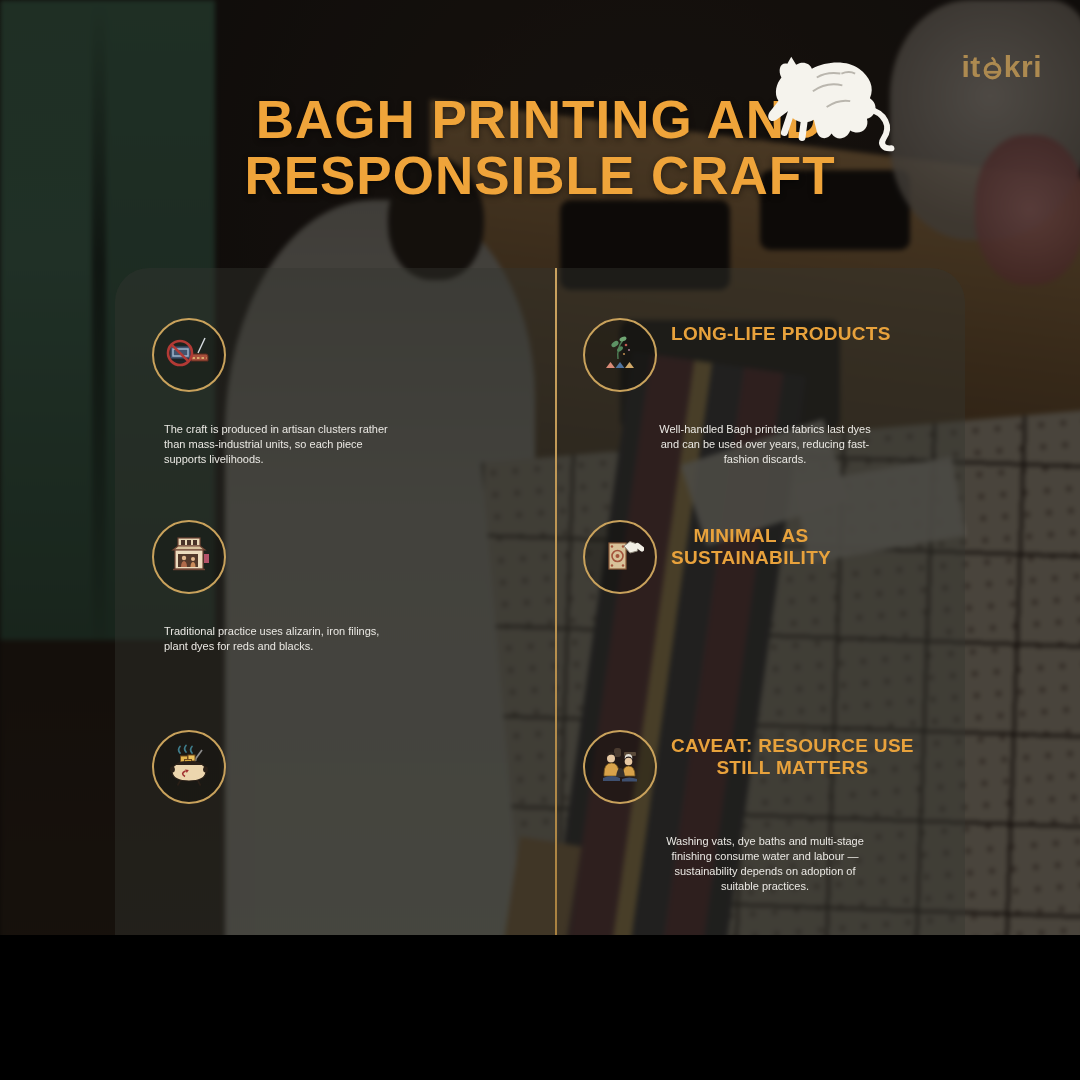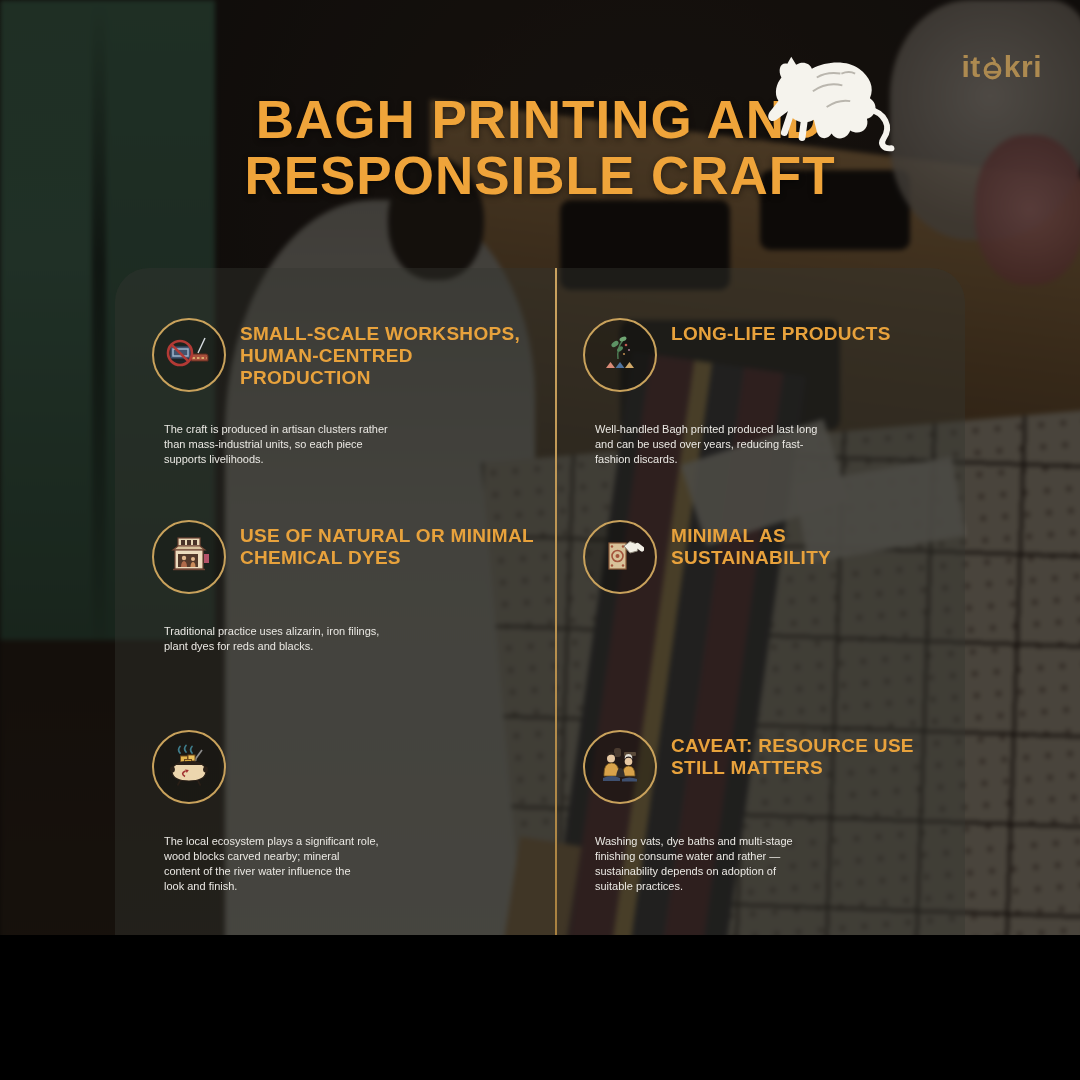--- a/index.html
+++ b/index.html
@@ -48,21 +48,21 @@
     white-space:pre-line;text-shadow:0 2px 6px rgba(0,0,0,.45);}
   .tiger{position:absolute;left:748px;top:48px;width:172px;height:118px;}
   
   .panel{position:absolute;left:115px;top:268px;width:850px;height:708px;
     background:rgba(52,56,48,0.42);border-radius:34px;}
   .divider{position:absolute;left:440px;top:0;width:2px;height:704px;
     background:linear-gradient(180deg,#caa25f, #a77f3e);}
   .grid{position:absolute;inset:0;display:grid;
     grid-template-columns:441px 409px;grid-template-rows:202px 210px auto;}
   .cell{padding:50px 18px 0 37px;box-sizing:border-box;}
-  .cell.col2{padding-left:27px;}
+  .cell.col2{padding-left:27px;text-align:center;}
   .cell-head{display:flex;gap:14px;align-items:flex-start;height:92px;}
   .icon-circle{flex:none;width:74px;height:74px;border:2px solid #C9A25C;border-radius:50%;
     display:flex;align-items:center;justify-content:center;background:rgba(8,6,4,.25);box-sizing:border-box;}
   .icon-circle svg{width:48px;height:48px;}
   .cell h3{margin:5px 0 0;color:#E8A23C;font-size:19px;line-height:1.16;letter-spacing:.3px;
     font-weight:bold;white-space:pre-line;}
   .cell p{margin:12px;color:#EAE8E3;font-size:11px;line-height:1.375;white-space:pre-line;}
 </style>
 </head>
 <body>
@@ -121,23 +121,20 @@
               <rect x="5" y="15" width="21" height="13" rx="1.5" fill="#41546e" stroke="#1c232e"></rect>
               <rect x="8" y="18" width="15" height="7" fill="none" stroke="#9db3cc" stroke-width="1.5"></rect>
               <line x1="7" y1="30.5" x2="27" y2="30.5" stroke="#1c232e" stroke-width="1.6"></line>
               <path d="M28 23 h13 a2 2 0 0 1 2 2 v5 h-17 v-5 a2 2 0 0 1 2 -2 z" fill="#a8503c" stroke="#5e2a1e"></path>
               <line x1="40" y1="7" x2="33" y2="22" stroke="#d8dde2" stroke-width="1.4"></line>
               <path d="M27.5 27 h14" stroke="#e7c87c" stroke-width="1.3" stroke-dasharray="2.5 2"></path>
               <circle cx="15" cy="22" r="12" fill="none" stroke="#b23a35" stroke-width="2.6"></circle>
               <line x1="6.8" y1="13.8" x2="23.2" y2="30.2" stroke="#b23a35" stroke-width="2.6"></line>
             </svg>
           </div>
-          <h3>SMALL-SCALE WORKSHOPS,
-HUMAN-CENTRED
-PRODUCTION</h3>
         </div>
         <p>The craft is produced in artisan clusters rather
 than mass-industrial units, so each piece
 supports livelihoods.</p>
       </section>
 
       <section class="cell col2">
         <div class="cell-head">
           <div class="icon-circle">
             <svg viewBox="0 0 48 48">
@@ -148,21 +145,21 @@
               <circle cx="30" cy="14" r="1.3" fill="#c05a50"></circle>
               <circle cx="33" cy="19" r="1.1" fill="#a0758a"></circle>
               <circle cx="28" cy="23" r="1.1" fill="#b98a4e"></circle>
               <path d="M10 37 l4.5 -6 l4.5 6 z" fill="#d98a76"></path>
               <path d="M19.5 37 l4.5 -6 l4.5 6 z" fill="#4f74a0"></path>
               <path d="M29 37 l4.5 -6 l4.5 6 z" fill="#d0a868"></path>
             </svg>
           </div>
           <h3>LONG-LIFE PRODUCTS</h3>
         </div>
-        <p>Well-handled Bagh printed produced last long
+        <p>Well-handled Bagh printed fabrics last dyes
 and can be used over years, reducing fast-
 fashion discards.</p>
       </section>
 
       <section class="cell">
         <div class="cell-head">
           <div class="icon-circle">
             <svg viewBox="0 0 48 48">
               <rect x="13" y="5" width="22" height="8" fill="#e9d8b6" stroke="#6e4434" stroke-width="1.2"></rect>
               <rect x="16" y="7" width="4" height="5" fill="#4a3328"></rect>
@@ -172,22 +169,20 @@
               <rect x="10" y="17" width="28" height="19" fill="#eddcbe" stroke="#6e4434" stroke-width="1.2"></rect>
               <rect x="13" y="21" width="20" height="13" fill="#53392b"></rect>
               <circle cx="19" cy="25" r="2.2" fill="#e3b98e"></circle>
               <path d="M16 34 c0 -4 1.5 -6 3 -6 c1.5 0 3 2 3 6 z" fill="#b06a4a"></path>
               <circle cx="28" cy="26" r="2" fill="#e3b98e"></circle>
               <path d="M25.5 34 c0 -3.5 1.2 -5 2.5 -5 c1.3 0 2.5 1.5 2.5 5 z" fill="#c98a5a"></path>
               <rect x="39" y="21" width="5" height="9" fill="#b4536a"></rect>
               <line x1="8" y1="36.5" x2="40" y2="36.5" stroke="#6e4434" stroke-width="1.4"></line>
             </svg>
           </div>
-          <h3>USE OF NATURAL OR MINIMAL
-CHEMICAL DYES</h3>
         </div>
         <p>Traditional practice uses alizarin, iron filings,
 plant dyes for reds and blacks.</p>
       </section>
 
       <section class="cell col2">
         <div class="cell-head">
           <div class="icon-circle">
             <svg viewBox="0 0 48 48">
               <rect x="13" y="10" width="17" height="26" fill="#d8c29a" stroke="#8a5a3a" stroke-width="1.2"></rect>
@@ -221,24 +216,20 @@
               <ellipse cx="24" cy="21.5" rx="13" ry="3.6" fill="#2a2018"></ellipse>
               <path d="M11 21.5 q-4.5 2.5 -4 7.5 q1.2 9 17 9 q15.8 0 17 -9 q0.5 -5 -4 -7.5 z" fill="#ecd6ae" stroke="#2a2018" stroke-width="1.2"></path>
               <ellipse cx="7.5" cy="26.5" rx="2.4" ry="3" fill="#2a2018"></ellipse>
               <ellipse cx="40.5" cy="26.5" rx="2.4" ry="3" fill="#2a2018"></ellipse>
               <path d="M20 33.5 q-5 -3 0.5 -5.5" stroke="#a03030" fill="none" stroke-width="1.6"></path>
               <path d="M20 26.5 l3.8 0.4 l-2 3 z" fill="#a03030"></path>
               <path d="M15 38 l-2.5 4.5 M33 38 l2.5 4.5" stroke="#2a2018" stroke-width="1.6"></path>
             </svg>
           </div>
         </div>
-        <p>The local ecosystem plays a significant role,
-wood blocks carved nearby; mineral
-content of the river water influence the
-look and finish.</p>
       </section>
 
       <section class="cell col2">
         <div class="cell-head">
           <div class="icon-circle">
             <svg viewBox="0 0 48 48">
               <rect x="18" y="5" width="7" height="9" rx="2.5" fill="#4a3b30"></rect>
               <rect x="28" y="9" width="12" height="4" rx="1" fill="#5a4a3a"></rect>
               <circle cx="15" cy="15.5" r="4" fill="#e8c9a4"></circle>
               <path d="M11.5 13.5 a4.5 4.5 0 0 1 7.5 -0.5 l0 -2.5 a4.5 4.5 0 0 0 -7.5 0 z" fill="#2a211c"></path>
@@ -248,20 +239,20 @@
               <path d="M28.8 16 a4 4 0 0 1 7.4 0 l0 -2.6 a4 4 0 0 0 -7.4 0 z" fill="#e3e0d8"></path>
               <path d="M27 33 q-0.5 -10 5.5 -10 q6.5 0 6.5 10 z" fill="#d8a24a" stroke="#7a5a20" stroke-width="0.8"></path>
               <path d="M26 36 q7.5 -3 15 0 l0 2.5 l-15 0 z" fill="#3e5070"></path>
               <path d="M20 34 q1 -9 4.5 -9 q3.5 0 4.5 9 z" fill="#35302c"></path>
             </svg>
           </div>
           <h3>CAVEAT: RESOURCE USE
 STILL MATTERS</h3>
         </div>
         <p>Washing vats, dye baths and multi-stage
-finishing consume water and rather —
+finishing consume water and labour —
 sustainability depends on adoption of
 suitable practices.</p>
       </section>
 
     </div>
   </div>
 </div>
 
 </body></html>

